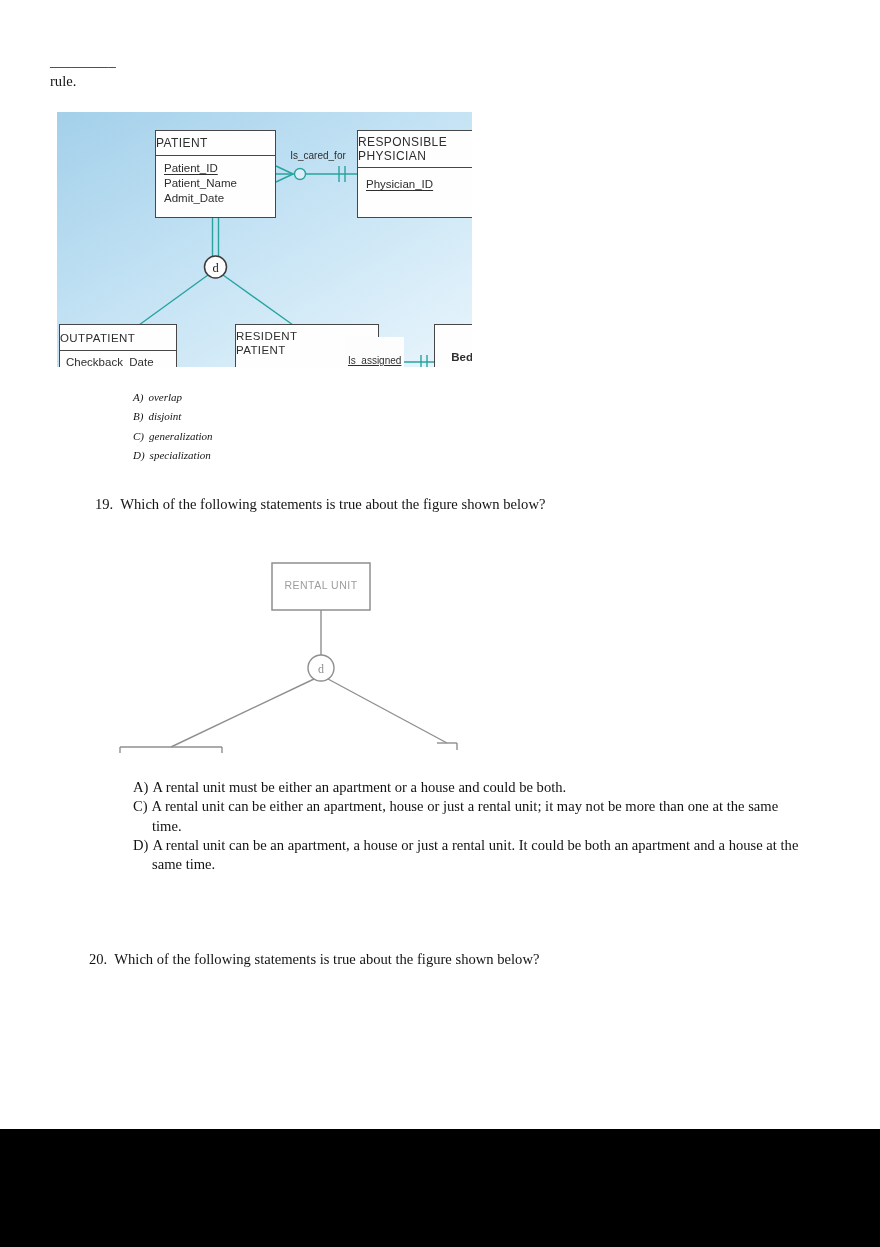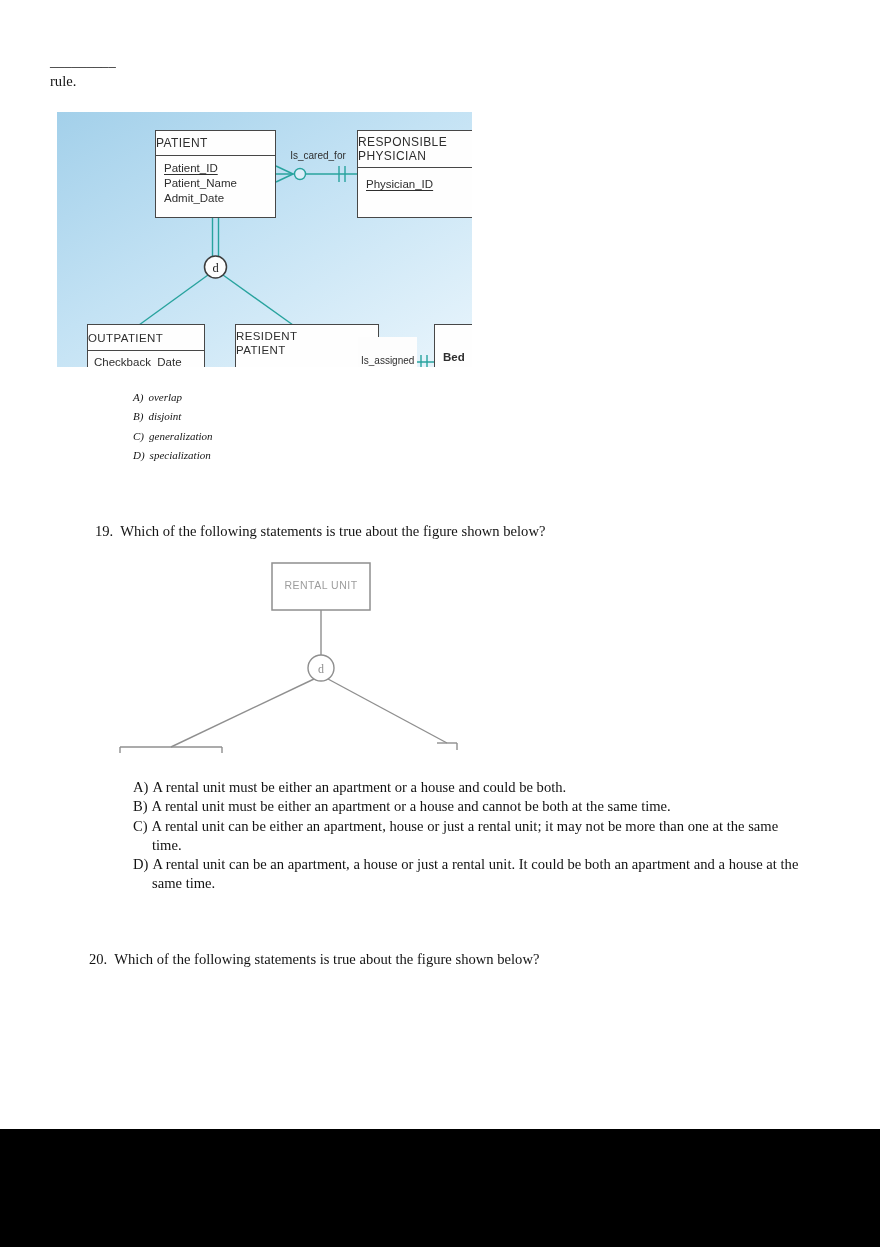--- a/index.html
+++ b/index.html
@@ -93,49 +93,49 @@
       <div>RESPONSIBLE</div>
       <div>PHYSICIAN</div>
     </div>
     <div class="eattrs" style="padding-top:9px;">
       <div class="key">Physician_ID</div>
     </div>
   </div>
 
   <div class="elabel" style="left:222px;top:38px;width:78px;text-align:center;">Is_cared_for</div>
 
-  <div class="ebox" style="left:30px;top:212px;width:118px;height:56px;">
+  <div class="ebox" style="left:2px;top:212px;width:118px;height:56px;">
     <div class="etitle" style="font-size:11.5px;height:26px;padding-top:7px;border-bottom:1px solid #474747;">OUTPATIENT</div>
     <div class="eattrs" style="padding:4px 0 0 6px;">
       <div>Checkback_Date</div>
     </div>
   </div>
 
   <div class="ebox" style="left:178px;top:212px;width:144px;height:56px;">
     <div class="etitle" style="font-size:11.5px;line-height:13.5px;">
       <div>RESIDENT</div>
       <div>PATIENT</div>
     </div>
   </div>
 
-  <div class="elabel" style="left:301px;top:225px;background:#fdfdfd;padding:18px 3px;">Is_assigned</div>
+  <div class="elabel" style="left:288px;top:225px;background:#fdfdfd;padding:18px 3px;text-decoration:underline;">Is_assigned</div>
 
   <div class="ebox" style="left:377px;top:212px;width:40px;height:56px;">
-    <div style="font-size:11.5px;font-weight:bold;padding:26px 0 0 8px;">Bed</div>
+    <div style="font-size:11.5px;font-weight:bold;padding:26px 0 0 8px;text-align:right;">Bed</div>
   </div>
 </div>
 
 <div class="abs optlist18" style="left:133px;top:388px;">
   <div><span class="olabel">A)</span><span>overlap</span></div>
   <div><span class="olabel">B)</span><span>disjoint</span></div>
   <div><span class="olabel">C)</span><span>generalization</span></div>
   <div><span class="olabel">D)</span><span>specialization</span></div>
 </div>
 
-<div class="abs qhead" style="left:95px;top:523px;">
+<div class="abs qhead" style="left:95px;top:496px;">
   <span class="qnum">19.</span><span>Which of the following statements is true about the figure shown below?</span>
 </div>
 
 <div id="rental-figure" class="abs">
   <svg width="380" height="200" viewBox="0 0 380 200">
     <rect x="172" y="8" width="98" height="47" fill="#ffffff" stroke="#8f8f8f" stroke-width="1.5"></rect>
     <line x1="221" y1="55" x2="221" y2="100" stroke="#8f8f8f" stroke-width="1.4"></line>
     <circle cx="221" cy="113" r="13" fill="#ffffff" stroke="#8f8f8f" stroke-width="1.4"></circle>
     <text x="221" y="117.5" text-anchor="middle" font-size="12" font-family="Liberation Serif, serif" fill="#8f8f8f">d</text>
     <line x1="214" y1="124" x2="71" y2="192" stroke="#8f8f8f" stroke-width="1.4"></line>
@@ -145,21 +145,20 @@
     <line x1="20" y1="192" x2="20" y2="198" stroke="#8f8f8f" stroke-width="1.4"></line>
     <line x1="122" y1="192" x2="122" y2="198" stroke="#8f8f8f" stroke-width="1.4"></line>
     <line x1="337" y1="188" x2="357" y2="188" stroke="#8f8f8f" stroke-width="1.4"></line>
     <line x1="357" y1="188" x2="357" y2="195" stroke="#8f8f8f" stroke-width="1.4"></line>
   </svg>
   <div class="glabel" style="left:172px;top:24px;width:98px;">RENTAL UNIT</div>
 </div>
 
 <div class="abs optlist19" style="left:133px;top:778px;">
   <div class="qopt"><span class="olabel">A)</span><span>A rental unit must be either an apartment or a house and could be both.</span></div>
-  <div class="qopt"><span class="olabel">B)</span><span>A rental unit must be either an apartment or a house and cannot be both at the same time.</span></div>
   <div class="qopt"><span class="olabel">C)</span><span>A rental unit can be either an apartment, house or just a rental unit; it may not be more than one at the same time.</span></div>
   <div class="qopt"><span class="olabel">D)</span><span>A rental unit can be an apartment, a house or just a rental unit. It could be both an apartment and a house at the same time.</span></div>
 </div>
 
 <div class="abs qhead" style="left:89px;top:951px;">
   <span class="qnum">20.</span><span>Which of the following statements is true about the figure shown below?</span>
 </div>
 
 <div id="bottom-black" class="abs"></div>
 

